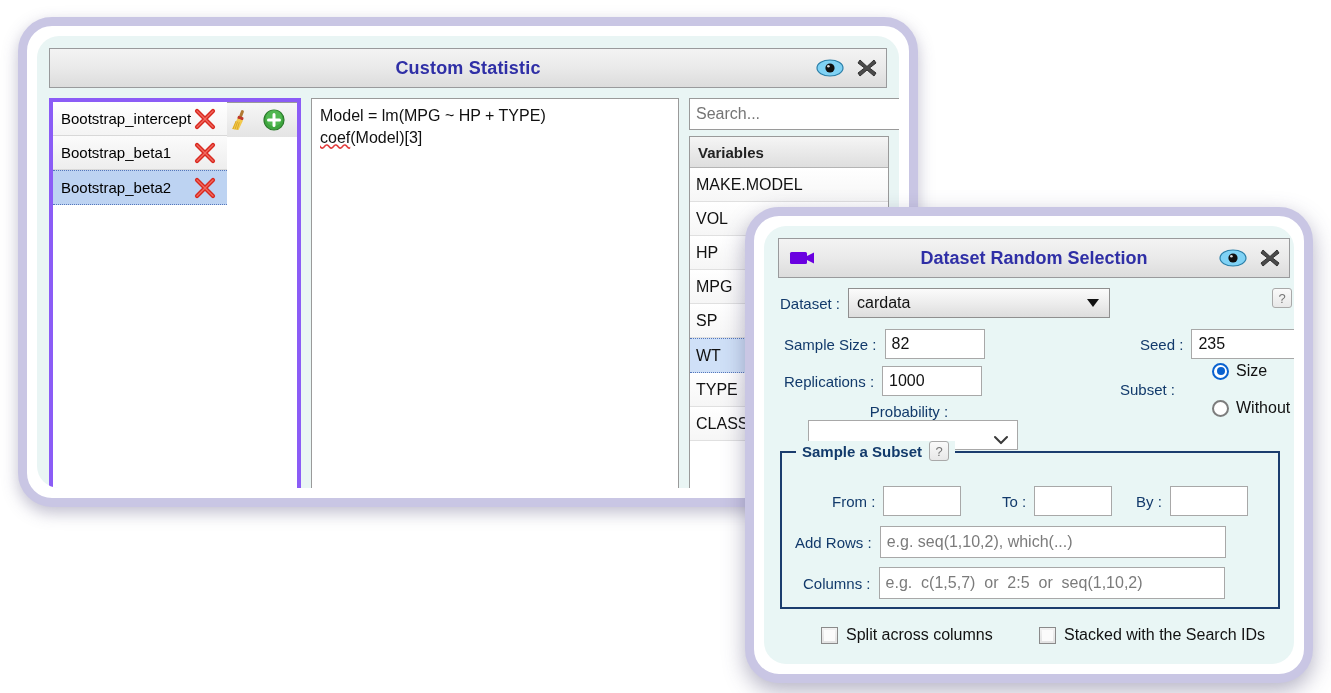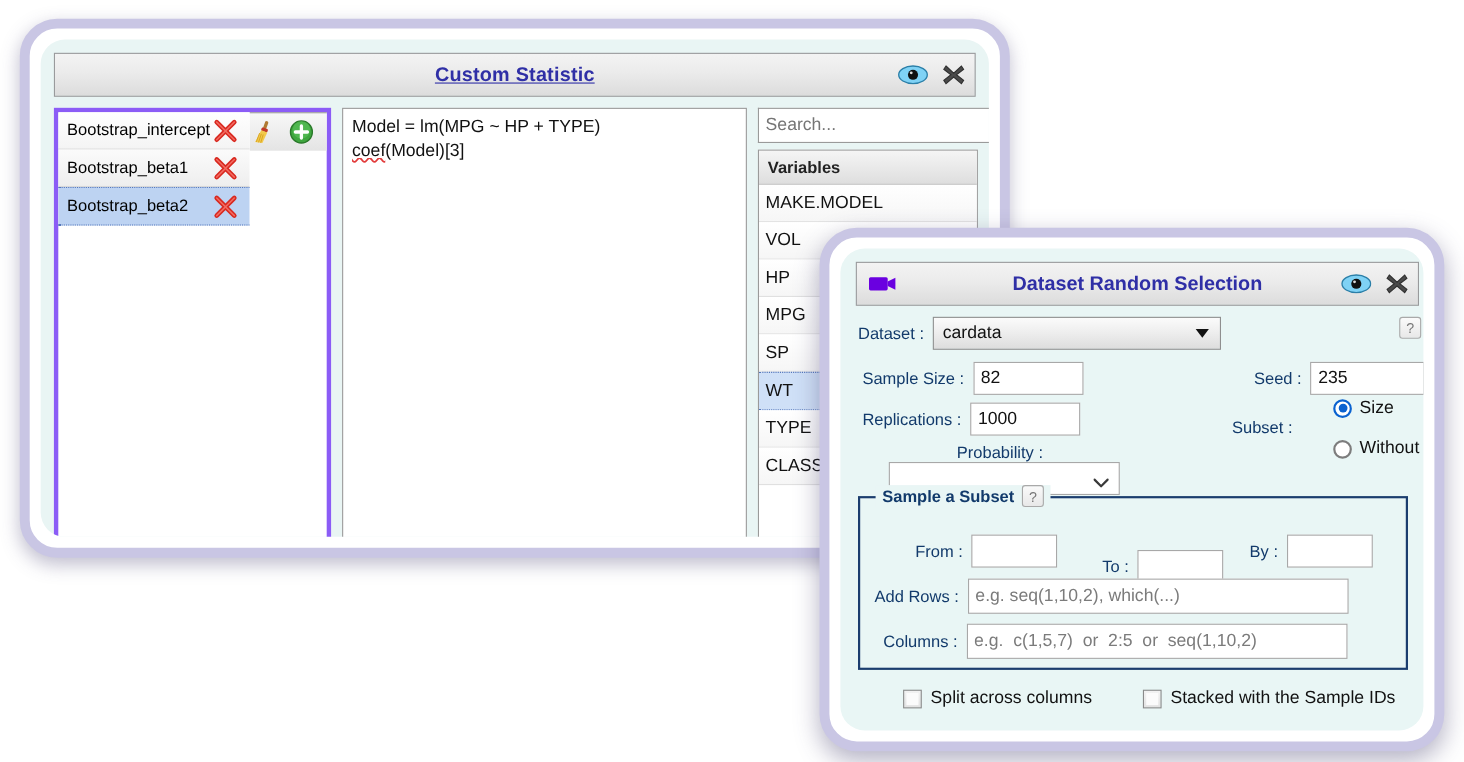--- a/index.html
+++ b/index.html
@@ -33,21 +33,20 @@
     position: absolute; left: 12px; top: 12px;
     width: 838px; height: 40px;
     background: linear-gradient(to bottom, #f3f3f3 0%, #ebebeb 45%, #dcdcdc 100%);
     border: 1px solid #999a9c;
     box-sizing: border-box;
     display: flex; align-items: center; justify-content: center;
   }
   .cs-title {
     color: #2f2fa6; font-size: 18px; font-weight: bold;
     letter-spacing: .2px;
-    text-decoration: underline;
   }
   .titlebar-icons {
     position: absolute; right: 8px; top: 0; height: 100%;
     display: flex; align-items: center; gap: 12px;
   }
   .eye-icon { width: 28px; height: 18px; display: block; }
   .x-icon { width: 22px; height: 22px; display: block; }
 
   
   .stat-list-panel {
@@ -463,21 +462,21 @@
           <span class="lbl-b">Sample a Subset</span>
           <span class="help-btn">
             <span>?</span>
           </span>
         </div>
 
         <div class="row" style="left:50px; top:33px;">
           <span class="lbl">From :</span>
           <input class="txtfield" style="width: 78px; margin-left: 8px;" type="text">
         </div>
-        <div class="row" style="left:220px; top:33px;margin-top:14px;">
+        <div class="row" style="left:220px; top:33px;">
           <span class="lbl">To :</span>
           <input class="txtfield" style="width: 78px; margin-left: 8px;" type="text">
         </div>
         <div class="row" style="left:354px; top:33px;">
           <span class="lbl">By :</span>
           <input class="txtfield" style="width: 78px; margin-left: 8px;" type="text">
         </div>
 
         <div class="row" style="left:13px; top:73px;">
           <span class="lbl">Add Rows :</span>
@@ -489,19 +488,19 @@
           <input class="txtfield" style="width: 346px; margin-left: 8px; height: 32px;" type="text" placeholder="e.g.  c(1,5,7)  or  2:5  or  seq(1,10,2)">
         </div>
       </div>
 
       <div class="row" style="left:57px; top:400px; gap:8px;">
         <span class="chkbox"></span>
         <span style="font-size:16px; color:#111;">Split across columns</span>
       </div>
       <div class="row" style="left:275px; top:400px; gap:8px;">
         <span class="chkbox"></span>
-        <span style="font-size:16px; color:#111;">Stacked with the Sample IDs</span>
+        <span style="font-size:16px; color:#111;">Stacked with the Search IDs</span>
       </div>
 
     </div>
   </div>
 
 </div>
 
 </body></html>

